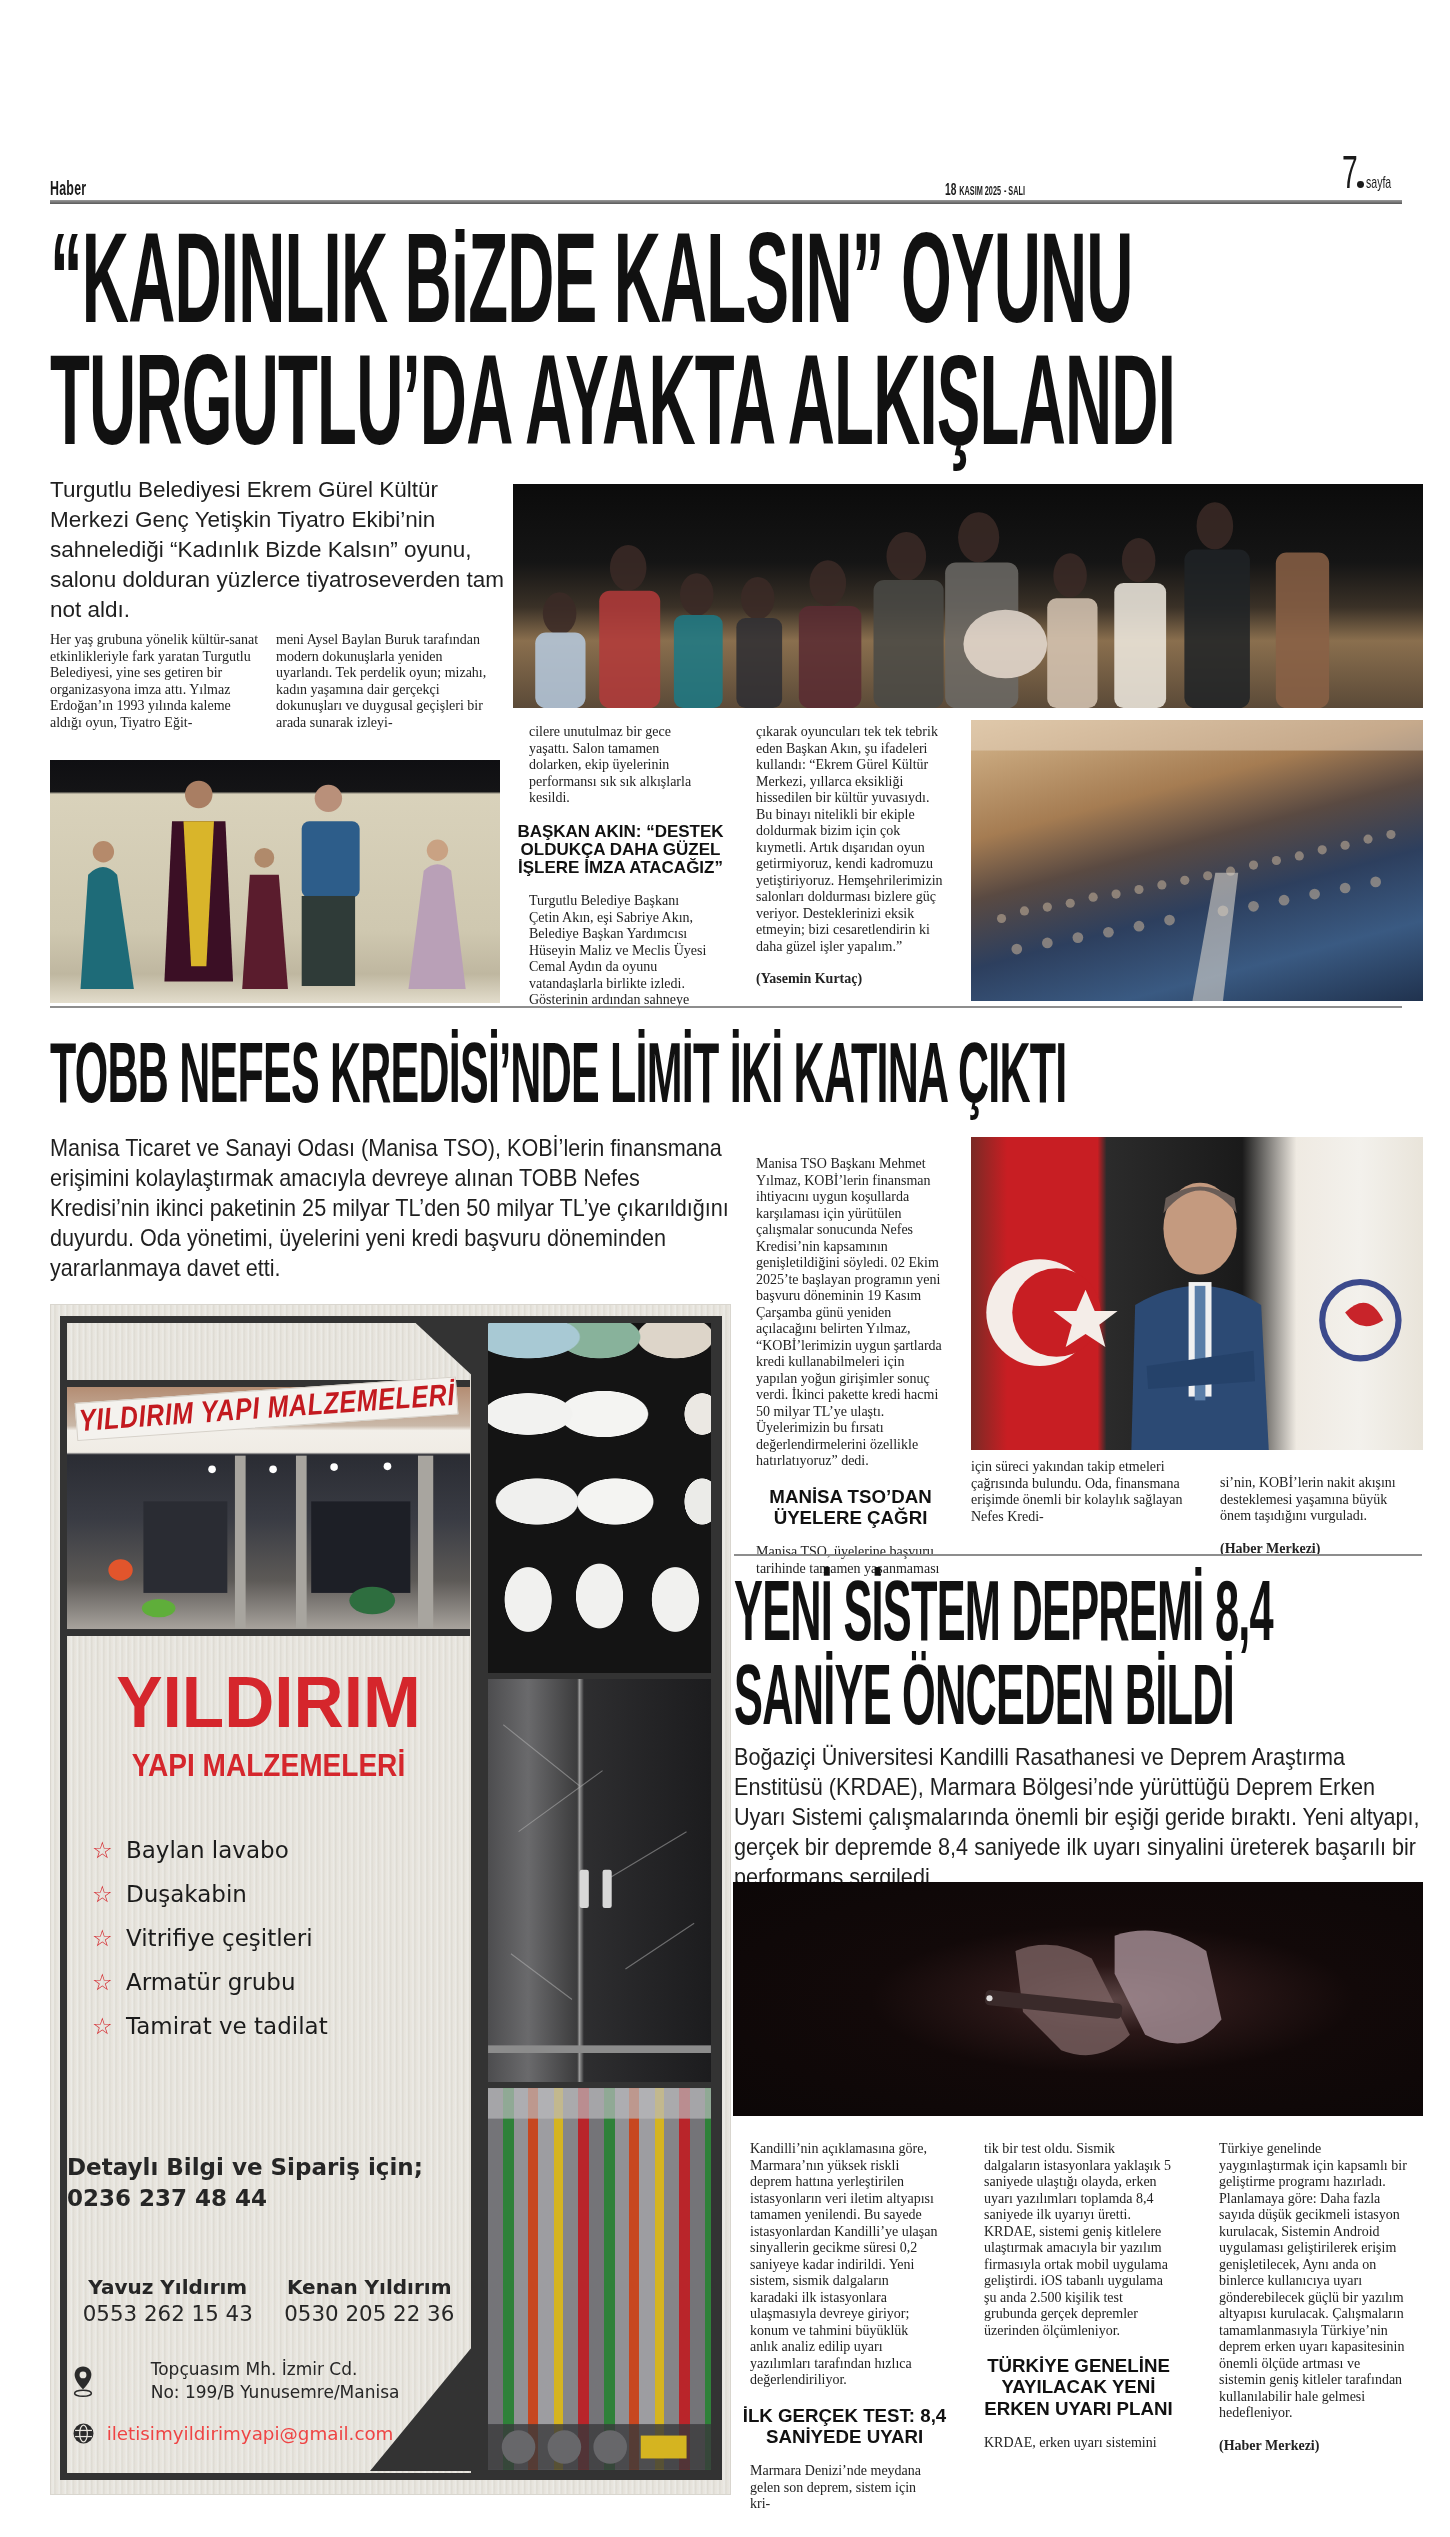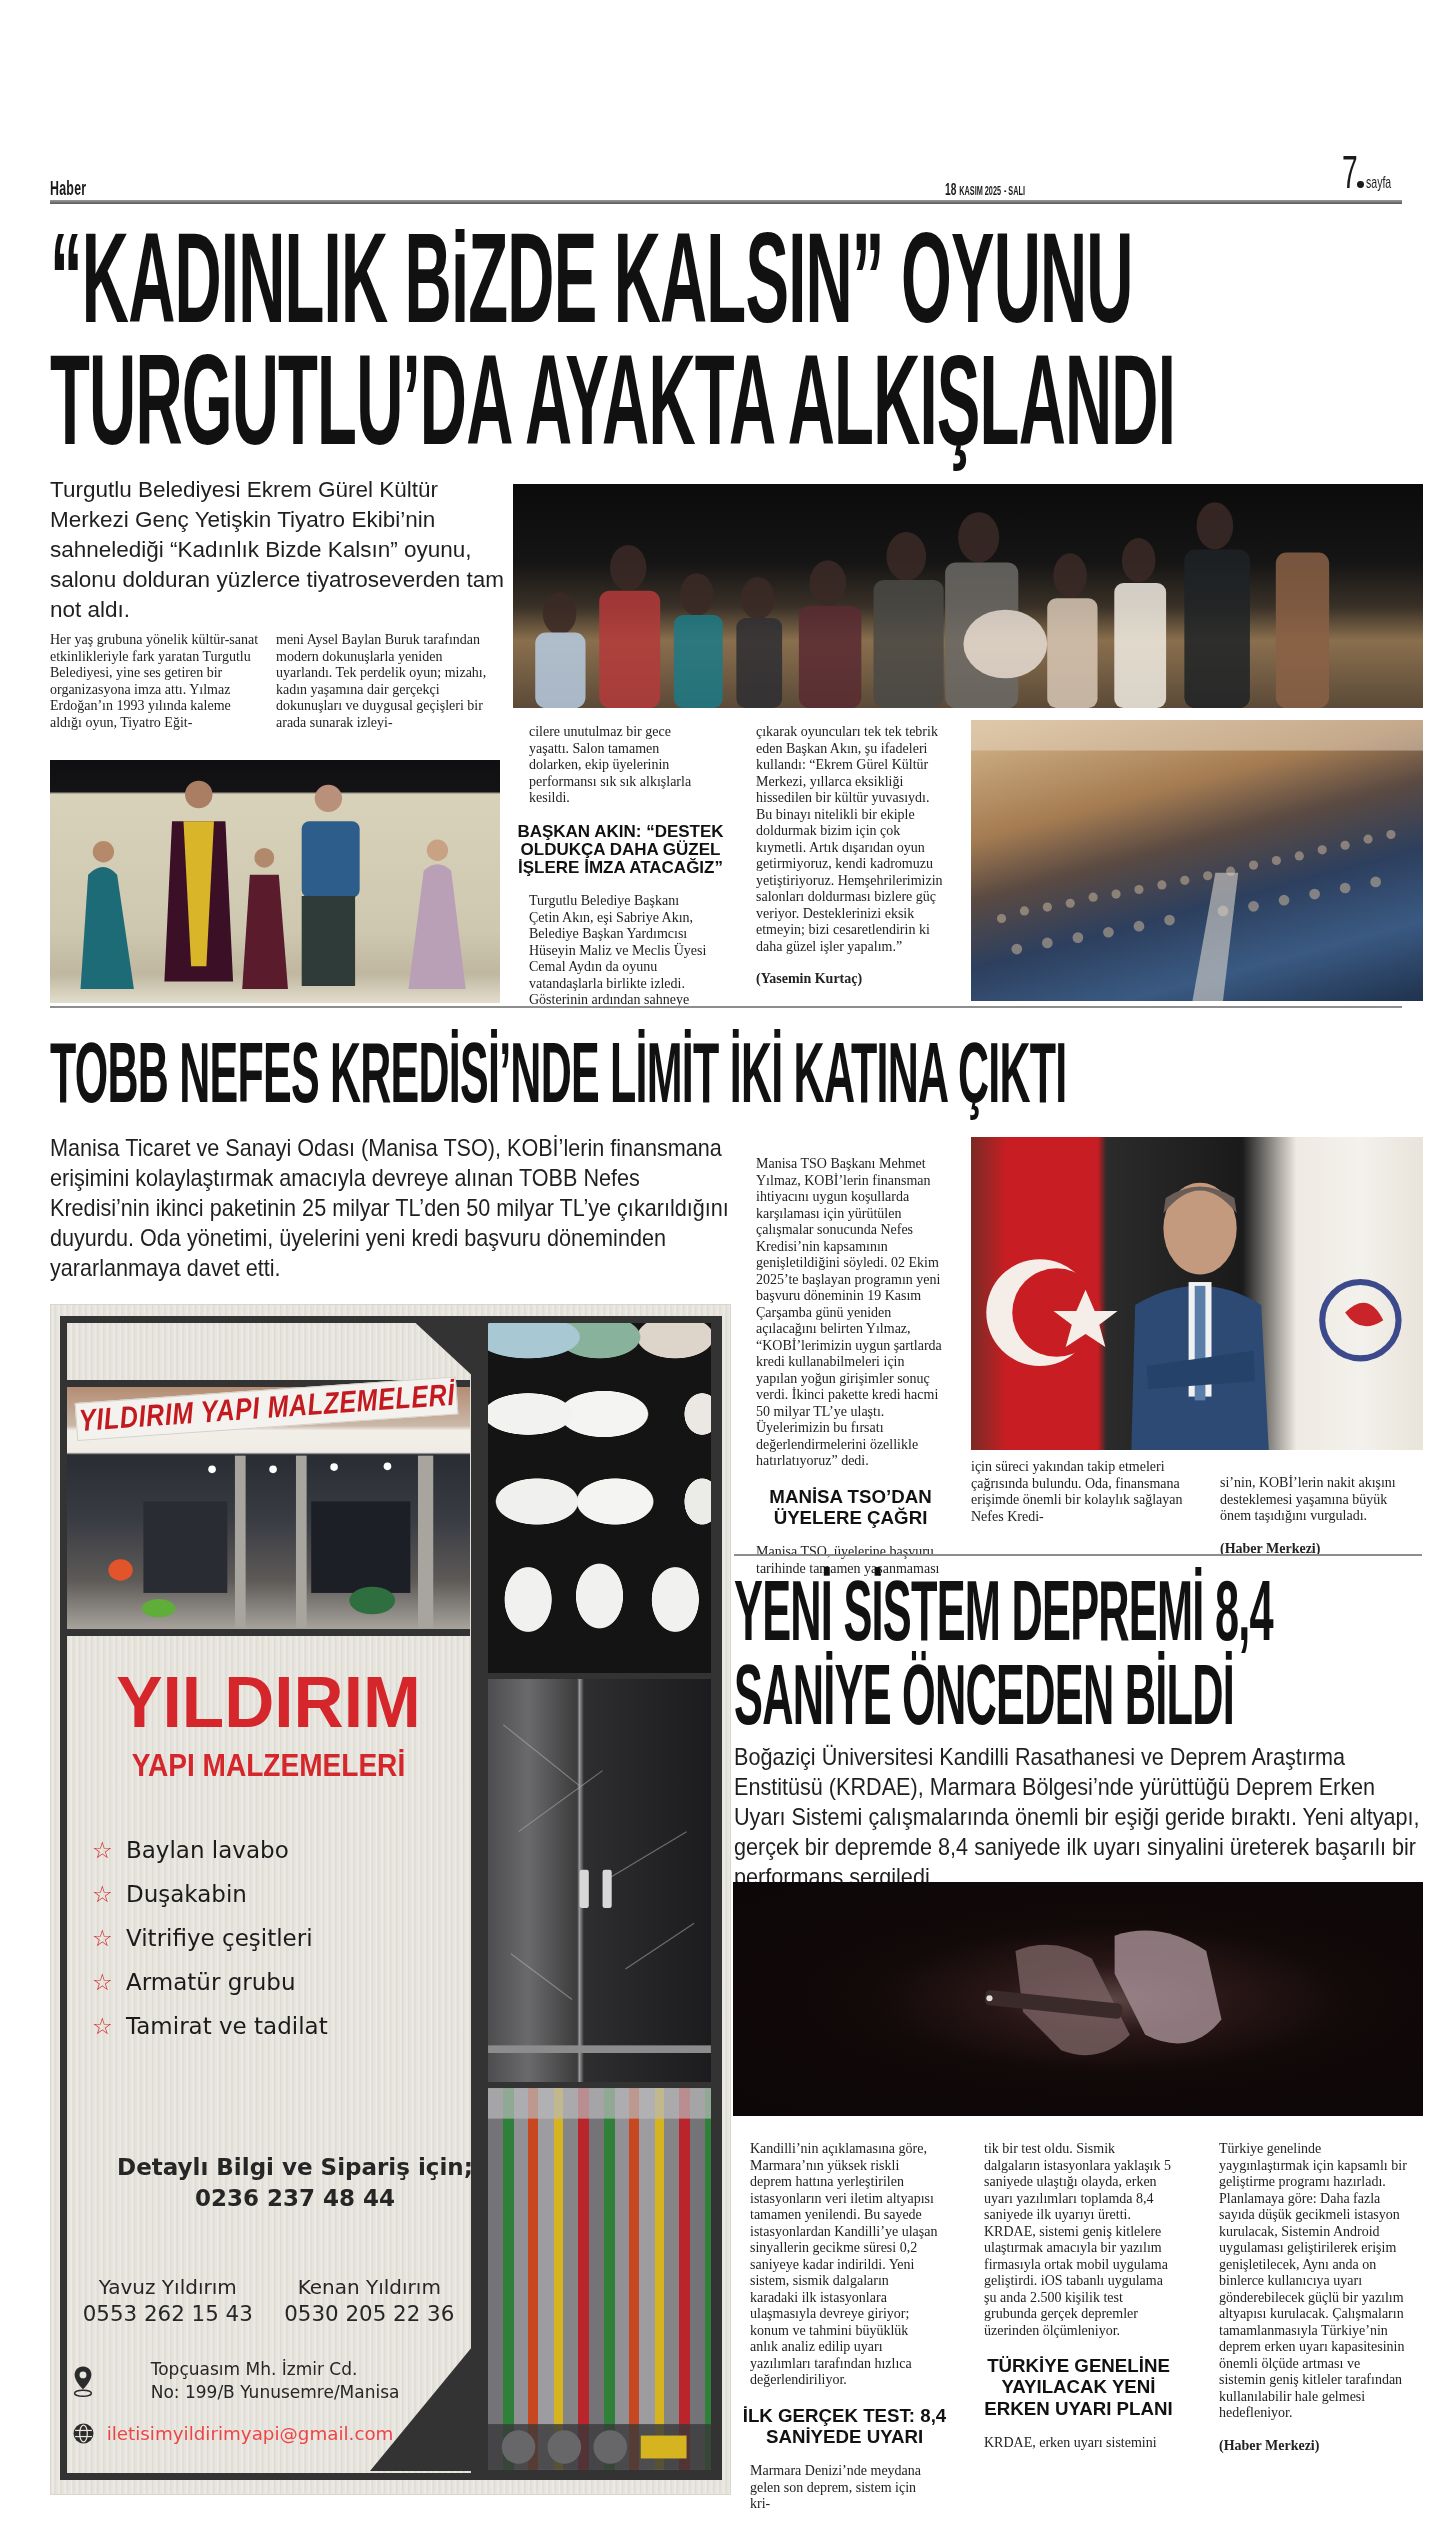--- a/index.html
+++ b/index.html
@@ -51,23 +51,23 @@
   .ad { left: 50px; top: 1304px; width: 681px; height: 1191px; background: repeating-linear-gradient(90deg, #e7e3dc 0px, #ecebe6 2.3px, #dedbd3 3.8px, #e9e6df 6.1px); border: 1.5px solid #d9d6cf; }
   .ad-frame-left { left: 60px; top: 1316px; width: 418px; height: 1164px; border: 7.6px solid #333333; }
   .ad-storefront { left: 67px; top: 1380px; width: 403px; height: 256px; border-top: 7.6px solid #333; border-bottom: 7.6px solid #333; background: linear-gradient(180deg, #b48d73 0%, #c9b8a8 16%, #f2efe9 18%, #f0ece5 27%, #2a2c33 28%, #3a3c44 55%, #5d5a57 80%, #a7a29c 100%); }
   .ad-sign { left: 76px; top: 1403px; width: 382px; height: 38px; background: #f4f2ee; transform: rotate(-4deg); transform-origin: left center; border: 0.8px solid #d5d0c8; }
   .ad-sign-text { left: 79px; top: 1403px; font-family: "Liberation Sans", sans-serif; font-weight: bold; font-style: italic; color: #c3191f; font-size: 30.5px; white-space: nowrap; transform: rotate(-4deg) scaleX(0.82); transform-origin: left center; letter-spacing: 0.8px; }
   .ad-title1 { left: 67px; top: 1664px; width: 403px; text-align: center; font-family: "Liberation Sans", sans-serif; font-weight: bold; color: #d5262c; font-size: 73px; line-height: 76px; transform: scaleX(0.95); }
   .ad-title2 { left: 67px; top: 1748px; width: 403px; text-align: center; font-family: "Liberation Sans", sans-serif; font-weight: bold; color: #d5262c; font-size: 30.5px; line-height: 34px; transform: scaleX(0.92); }
   .ad-list { left: 92px; top: 1828px; }
   .ad-list li { list-style: none; display: flex; align-items: center; height: 44px; font-family: "DejaVu Sans", sans-serif; font-size: 23px; color: #1b1b1b; }
   .ad-list .star { color: #d5262c; font-size: 23px; width: 34px; display: inline-block; }
-  .ad-info-title { left: 67px; top: 2152px; width: 456px; text-align: center; font-family: "DejaVu Sans", sans-serif; font-weight: bold; color: #262626; font-size: 23px; line-height: 30.5px; }
+  .ad-info-title { left: 67px; top: 2152px; width: 456px; font-family: "DejaVu Sans", sans-serif; font-weight: bold; color: #262626; font-size: 23px; line-height: 30.5px; }
   .ad-contacts { left: 67px; top: 2274px; width: 403px; display: flex; justify-content: space-around; text-align: center; font-family: "DejaVu Sans", sans-serif; color: #262626; }
-  .ad-contacts .name { font-weight: normal; font-size: 20px; line-height: 26px; }
+  .ad-contacts .name { font-weight: bold; font-size: 20px; line-height: 26px; }
   .ad-contacts .num { font-size: 21.4px; line-height: 27.5px; }
   .ad-addr { left: 70px; top: 2358px; display: flex; align-items: center; font-family: "DejaVu Sans", sans-serif; color: #262626; font-size: 17px; line-height: 23px; gap: 44px; }
   .ad-mail { left: 70px; top: 2422px; display: flex; align-items: center; font-family: "DejaVu Sans", sans-serif; color: #ef4444; font-size: 18.3px; }
   .ad-icon { width: 26px; display: inline-flex; justify-content: center; margin-right: 10.7px; }
   .ad-corner { left: 370px; top: 2341px; width: 0; height: 0; border-left: 107px solid transparent; border-bottom: 130px solid #333; }
   .ad-corner-top { left: 408px; top: 1316px; width: 0; height: 0; border-right: 69px solid #333; border-bottom: 64px solid transparent; }
 
   .ad-frame-right { left: 478px; top: 1316px; width: 244px; height: 1164px; background: #333; }
   .ad-sinks { left: 488px; top: 1323px; width: 223px; height: 350px; background: radial-gradient(ellipse 38% 10% at 18% 4%, #a8c9d4 60%, transparent 62%), radial-gradient(ellipse 30% 10% at 50% 4%, #88b29b 60%, transparent 62%), radial-gradient(ellipse 28% 10% at 84% 4%, #ddd5c9 60%, transparent 62%), radial-gradient(ellipse 30% 9% at 18% 26%, #f2f2f0 65%, transparent 67%), radial-gradient(ellipse 30% 10% at 52% 26%, #f4f4f2 65%, transparent 67%), radial-gradient(ellipse 12% 9% at 96% 26%, #ebe8e3 65%, transparent 67%), radial-gradient(ellipse 28% 10% at 22% 51%, #f0f0ee 65%, transparent 67%), radial-gradient(ellipse 26% 10% at 57% 51%, #f4f4f2 65%, transparent 67%), radial-gradient(ellipse 12% 10% at 96% 51%, #ebebe8 65%, transparent 67%), radial-gradient(ellipse 16% 14% at 18% 79%, #f1f1ef 65%, transparent 67%), radial-gradient(ellipse 16% 14% at 50% 78%, #f1f1ef 65%, transparent 67%), radial-gradient(ellipse 16% 14% at 84% 79%, #f1f1ef 65%, transparent 67%), #141414; }
   .ad-shower { left: 488px; top: 1679px; width: 223px; height: 403px; background: linear-gradient(90deg, #4d4d4f 0%, #6a6a6c 18%, #3c3c3d 40%, #9a9a9a 41%, #2e2e30 43%, #252527 70%, #1c1c1e 100%); }

